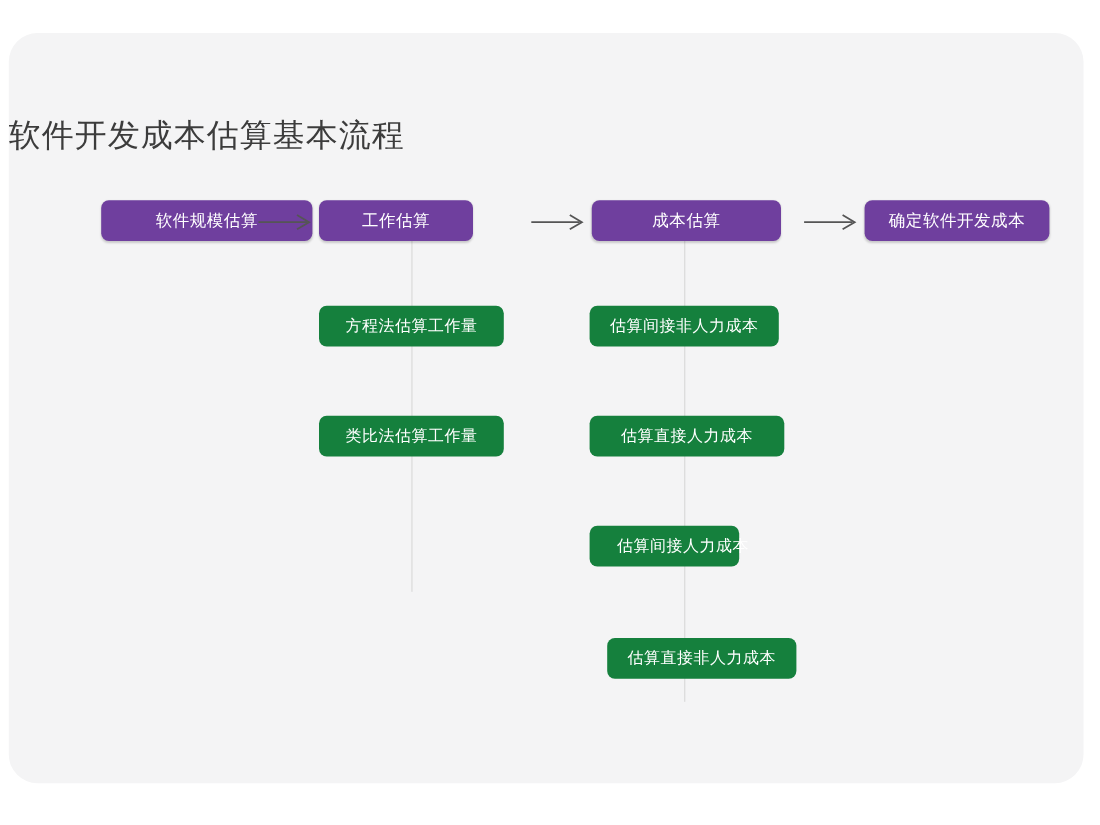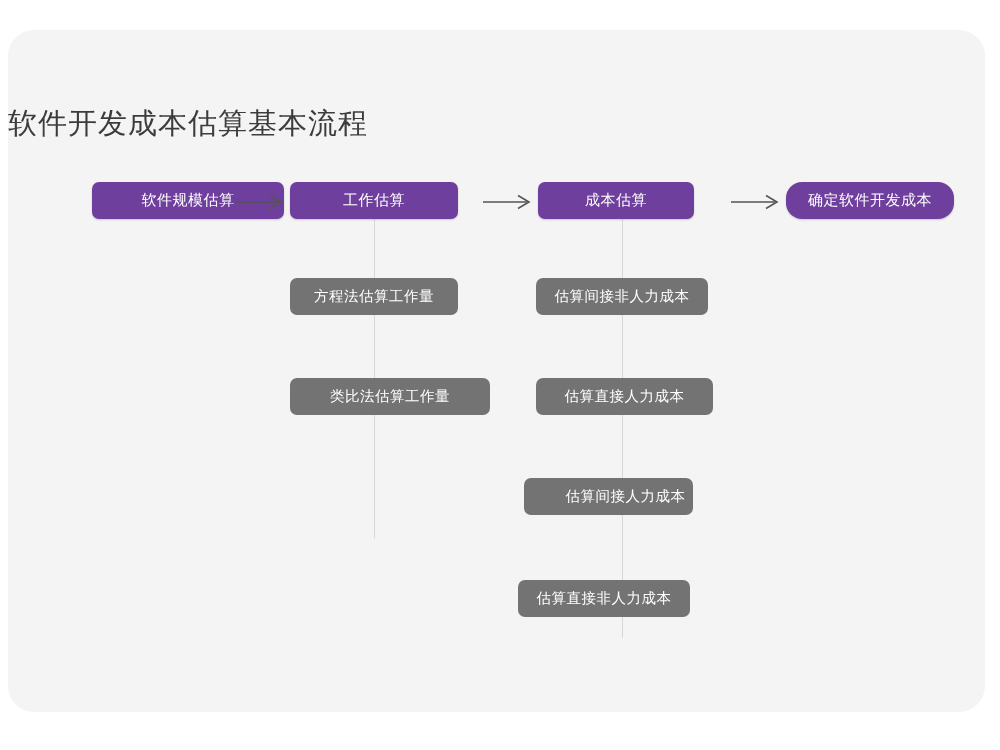--- a/index.html
+++ b/index.html
@@ -52,21 +52,21 @@
     letter-spacing: 0.5px;
     white-space: nowrap;
     user-select: none;
   }
   .node.primary {
     background: #6f3f9e;
     height: 37px;
     box-shadow: 0 1px 2px rgba(0,0,0,0.18);
   }
   .node.sub {
-    background: #737373;
+    background: #15803d;
     height: 37px;
     font-size: 14.5px;
   }
   .arrow {
     position: absolute;
     height: 24px;
     display: flex;
     align-items: center;
     justify-content: center;
     color: #555555;
@@ -93,60 +93,60 @@
       <span>软件规模估算</span>
     </div>
 
     <div class="arrow" style="left:222px; top:160px; width:60px;">
       <svg width="52" height="16" viewBox="0 0 52 16" aria-hidden="true">
         <line x1="1" y1="8" x2="45" y2="8" stroke="#555555" stroke-width="1.6"></line>
         <polyline points="36,1.5 47,8 36,14.5" fill="none" stroke="#555555" stroke-width="1.6"></polyline>
       </svg>
     </div>
 
-    <div class="node primary" style="left:282px; top:152px; width:168px;">
+    <div class="node primary" style="left:282px; top:152px; width:140px;">
       <span>工作估算</span>
     </div>
 
     <div class="arrow" style="left:470px; top:160px; width:60px;">
       <svg width="52" height="16" viewBox="0 0 52 16" aria-hidden="true">
         <line x1="1" y1="8" x2="45" y2="8" stroke="#555555" stroke-width="1.6"></line>
         <polyline points="36,1.5 47,8 36,14.5" fill="none" stroke="#555555" stroke-width="1.6"></polyline>
       </svg>
     </div>
 
-    <div class="node primary" style="left:530px; top:152px; width:156px;">
+    <div class="node primary" style="left:530px; top:152px; width:172px;">
       <span>成本估算</span>
     </div>
 
     <div class="arrow" style="left:718px; top:160px; width:60px;">
       <svg width="52" height="16" viewBox="0 0 52 16" aria-hidden="true">
         <line x1="1" y1="8" x2="45" y2="8" stroke="#555555" stroke-width="1.6"></line>
         <polyline points="36,1.5 47,8 36,14.5" fill="none" stroke="#555555" stroke-width="1.6"></polyline>
       </svg>
     </div>
 
-    <div class="node primary" style="left:778px; top:152px; width:168px;border-radius:16px;">
+    <div class="node primary" style="left:778px; top:152px; width:168px;">
       <span>确定软件开发成本</span>
     </div>
 
     <div class="node sub" style="left:282px; top:248px; width:168px;">
       <span>方程法估算工作量</span>
     </div>
-    <div class="node sub" style="left:282px; top:348px; width:200px;">
+    <div class="node sub" style="left:282px; top:348px; width:168px;">
       <span>类比法估算工作量</span>
     </div>
 
     <div class="node sub" style="left:528px; top:248px; width:172px;">
       <span>估算间接非人力成本</span>
     </div>
     <div class="node sub" style="left:528px; top:348px; width:177px;">
       <span>估算直接人力成本</span>
     </div>
-    <div class="node sub" style="left:516px; top:448px; width:169px;padding-left:34px;">
+    <div class="node sub" style="left:528px; top:448px; width:136px;padding-left:34px;">
       <span>估算间接人力成本</span>
     </div>
-    <div class="node sub" style="left:510px; top:550px; width:172px;">
+    <div class="node sub" style="left:544px; top:550px; width:172px;">
       <span>估算直接非人力成本</span>
     </div>
 
   </div>
 </div>
 
 </body></html>

